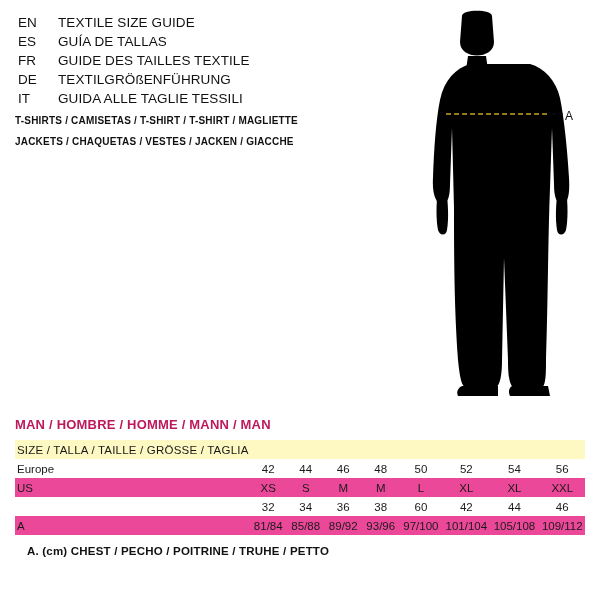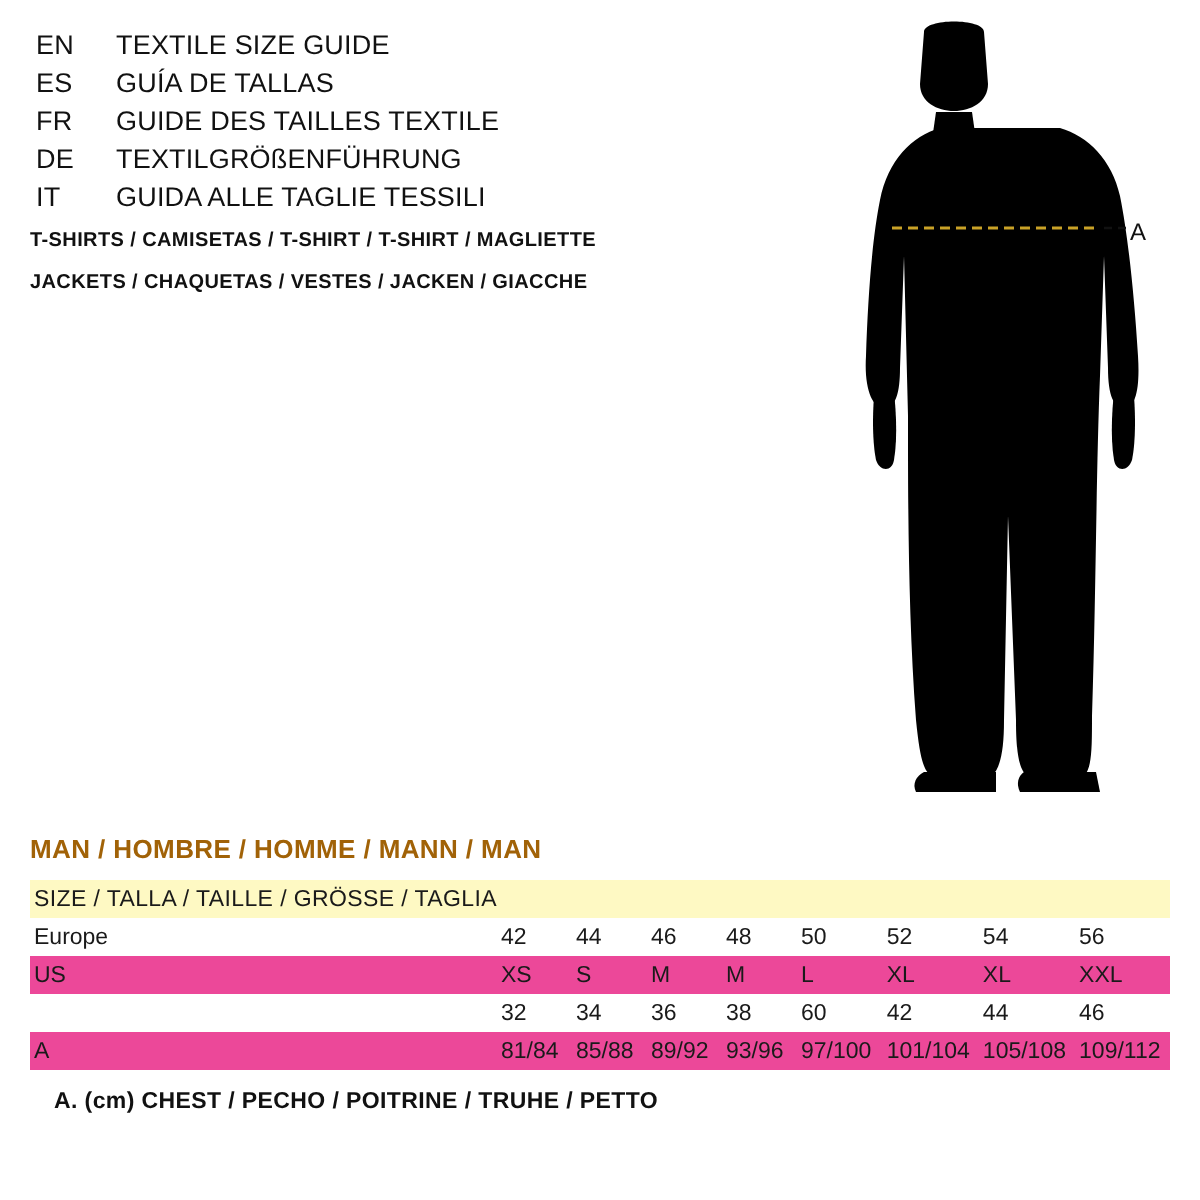--- a/index.html
+++ b/index.html
@@ -79,21 +79,21 @@
   }
 
   
   .table-title {
     position: absolute;
     left: 15px;
     top: 417px;
     font-size: 13px;
     font-weight: bold;
     letter-spacing: 0.2px;
-    color: #a16207;
+    color: #be185d;
   }
   table.sizes {
     position: absolute;
     left: 15px;
     top: 440px;
     width: 570px;
     border-collapse: collapse;
     font-size: 11.5px;
     color: #1a1a1a;
   }
@@ -108,21 +108,21 @@
     font-size: 11.5px;
     letter-spacing: 0.2px;
   }
   table.sizes tr.alt td {
     background: #ec4899;
   }
   table.sizes tr.plain td {
     background: #ffffff;
   }
   table.sizes td.c0 { width: 88px; }
-  table.sizes td.cd { width: 68px; text-align: left; }
+  table.sizes td.cd { width: 68px; text-align: center; }
 
   .footnote {
     position: absolute;
     left: 27px;
     top: 545px;
     font-size: 11.5px;
     letter-spacing: 0.2px;
     color: #111;
     font-weight: bold;
   }

